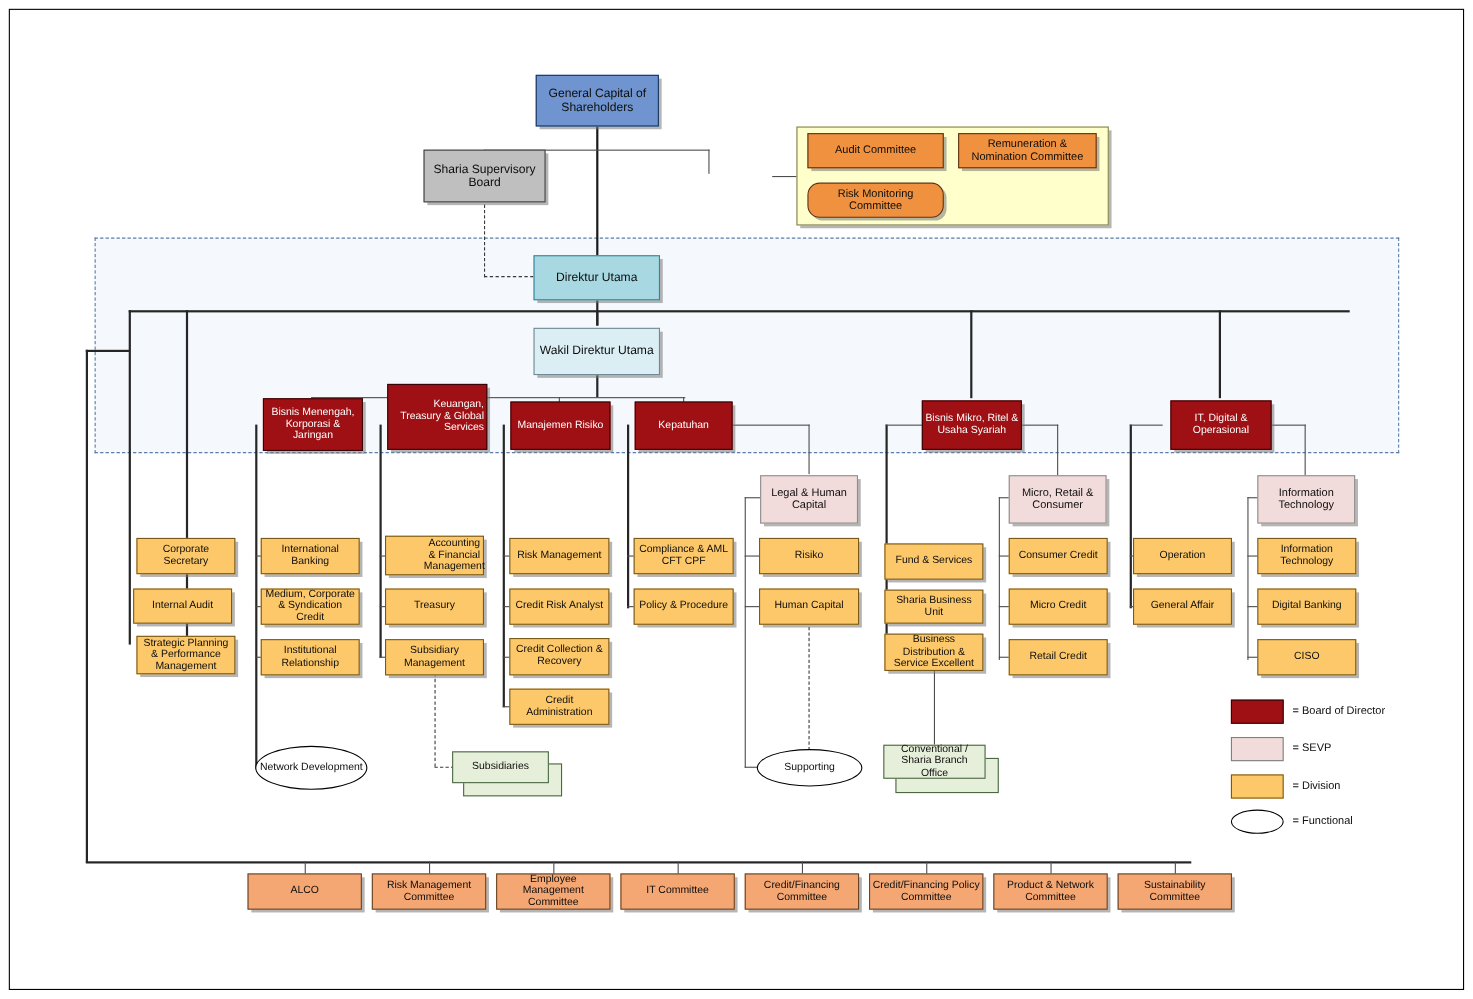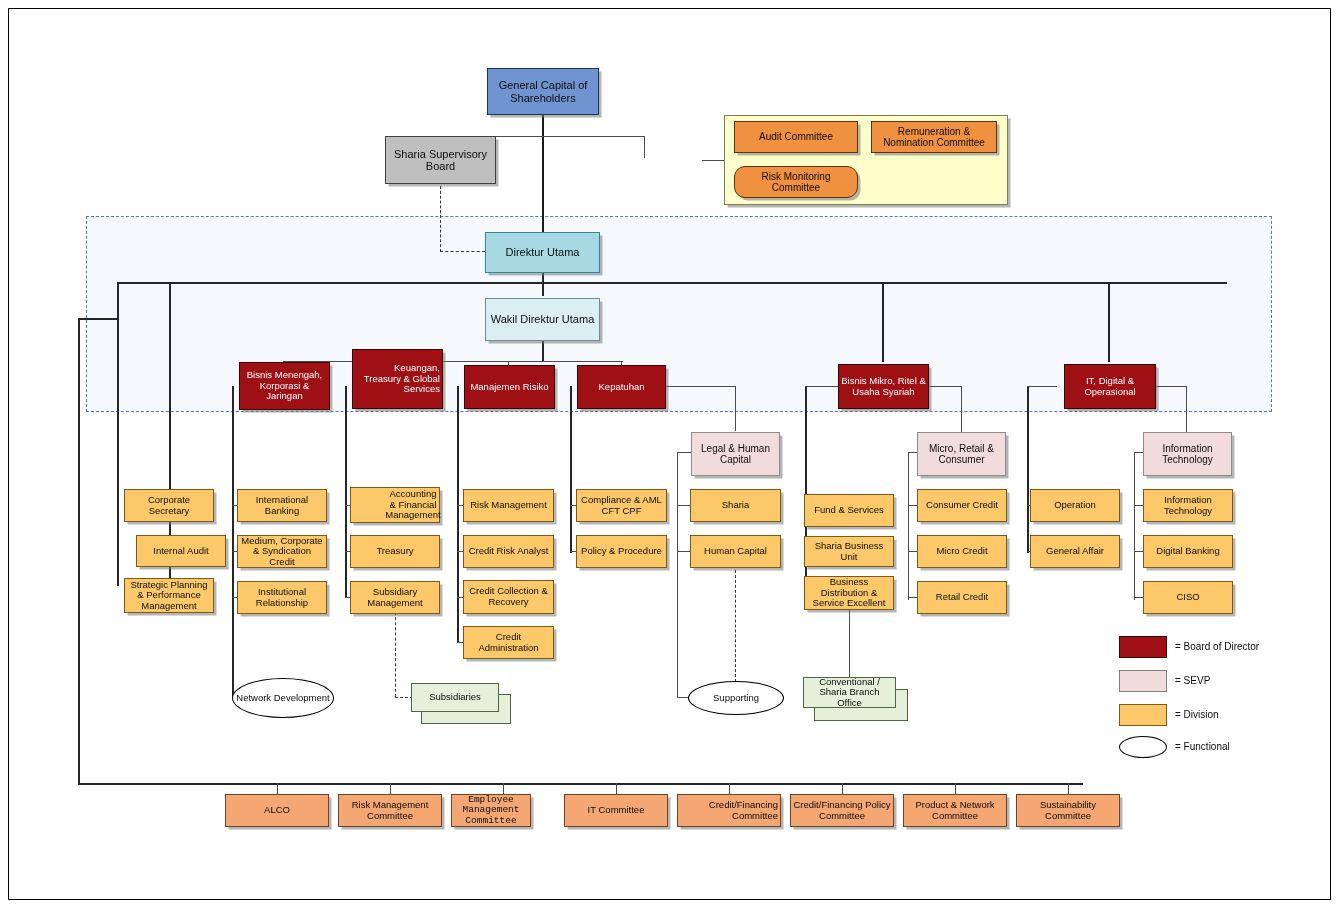--- a/index.html
+++ b/index.html
@@ -234,21 +234,21 @@
   <div class="node n-sevp sh" style="left:917px;top:432px;width:89px;height:44px;">
     <span>Micro, Retail &amp; Consumer</span>
   </div>
   <div class="node n-sevp sh" style="left:1143px;top:432px;width:89px;height:44px;">
     <span>Information Technology</span>
   </div>
 
   <div class="node n-div sh" style="left:124px;top:489px;width:90px;height:33px;">
     <span>Corporate Secretary</span>
   </div>
-  <div class="node n-div sh" style="left:136px;top:535px;width:90px;height:32px;">
+  <div class="node n-div sh" style="left:121px;top:535px;width:90px;height:32px;">
     <span>Internal Audit</span>
   </div>
   <div class="node n-div sh" style="left:124px;top:578px;width:90px;height:35px;">
     <span>Strategic Planning &amp; Performance Management</span>
   </div>
 
   <div class="node n-div sh" style="left:237px;top:489px;width:90px;height:33px;">
     <span>International Banking</span>
   </div>
   <div class="node n-div sh" style="left:237px;top:535px;width:90px;height:33px;">
@@ -282,21 +282,21 @@
   </div>
 
   <div class="node n-div sh" style="left:576px;top:489px;width:91px;height:33px;">
     <span>Compliance &amp; AML CFT CPF</span>
   </div>
   <div class="node n-div sh" style="left:576px;top:535px;width:91px;height:33px;">
     <span>Policy &amp; Procedure</span>
   </div>
 
   <div class="node n-div sh" style="left:690px;top:489px;width:91px;height:33px;">
-    <span>Sharia</span>
+    <span>Risiko</span>
   </div>
   <div class="node n-div sh" style="left:690px;top:535px;width:91px;height:33px;">
     <span>Human Capital</span>
   </div>
 
   <div class="node n-div sh" style="left:804px;top:494px;width:90px;height:33px;">
     <span>Fund &amp; Services</span>
   </div>
   <div class="node n-div sh" style="left:804px;top:536px;width:90px;height:31px;">
     <span>Sharia Business Unit</span>
@@ -348,27 +348,27 @@
   <div class="node n-doc" style="left:803px;top:677px;width:93px;height:31px;">
     <span>Conventional / Sharia Branch Office</span>
   </div>
 
   <div class="node n-cmte sh" style="left:225px;top:794px;width:104px;height:33px;">
     <span>ALCO</span>
   </div>
   <div class="node n-cmte sh" style="left:338px;top:794px;width:104px;height:33px;">
     <span>Risk Management Committee</span>
   </div>
-  <div class="node n-cmte sh" style="left:451px;top:794px;width:80px;height:33px;font-family:Liberation Mono, monospace;">
+  <div class="node n-cmte sh" style="left:451px;top:794px;width:104px;height:33px;">
     <span>Employee Management Committee</span>
   </div>
   <div class="node n-cmte sh" style="left:564px;top:794px;width:104px;height:33px;">
     <span>IT Committee</span>
   </div>
-  <div class="node n-cmte sh" style="left:677px;top:794px;width:104px;height:33px;text-align:right;">
+  <div class="node n-cmte sh" style="left:677px;top:794px;width:104px;height:33px;">
     <span>Credit/Financing Committee</span>
   </div>
   <div class="node n-cmte sh" style="left:790px;top:794px;width:104px;height:33px;">
     <span>Credit/Financing Policy Committee</span>
   </div>
   <div class="node n-cmte sh" style="left:903px;top:794px;width:104px;height:33px;">
     <span>Product &amp; Network Committee</span>
   </div>
   <div class="node n-cmte sh" style="left:1016px;top:794px;width:104px;height:33px;">
     <span>Sustainability Committee</span>

